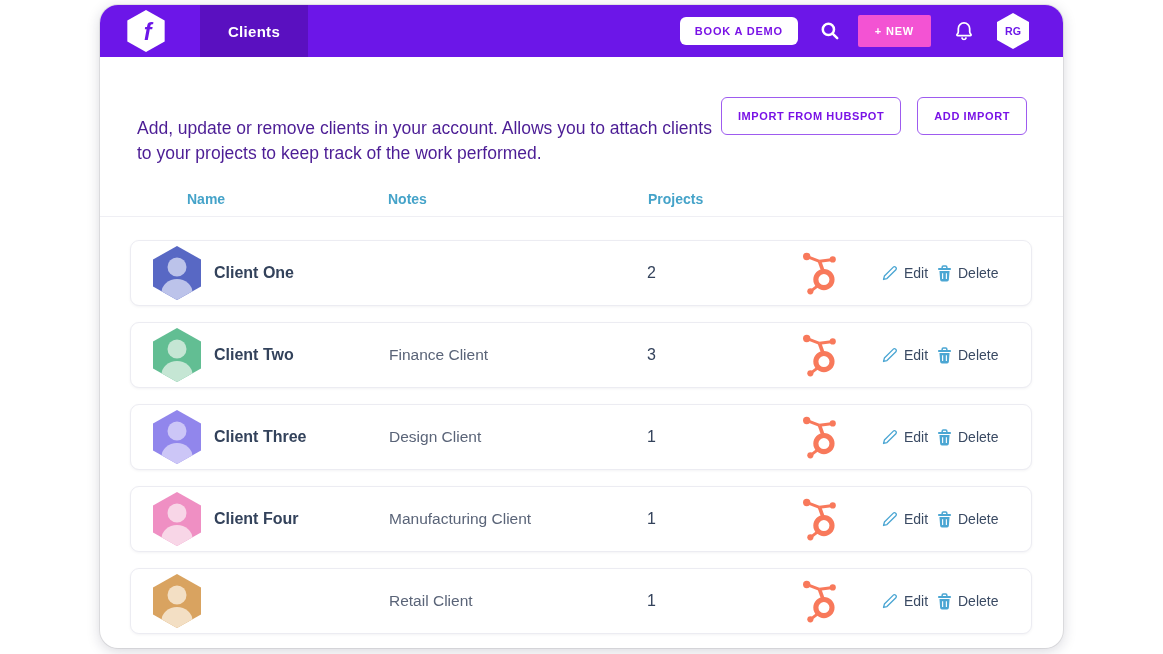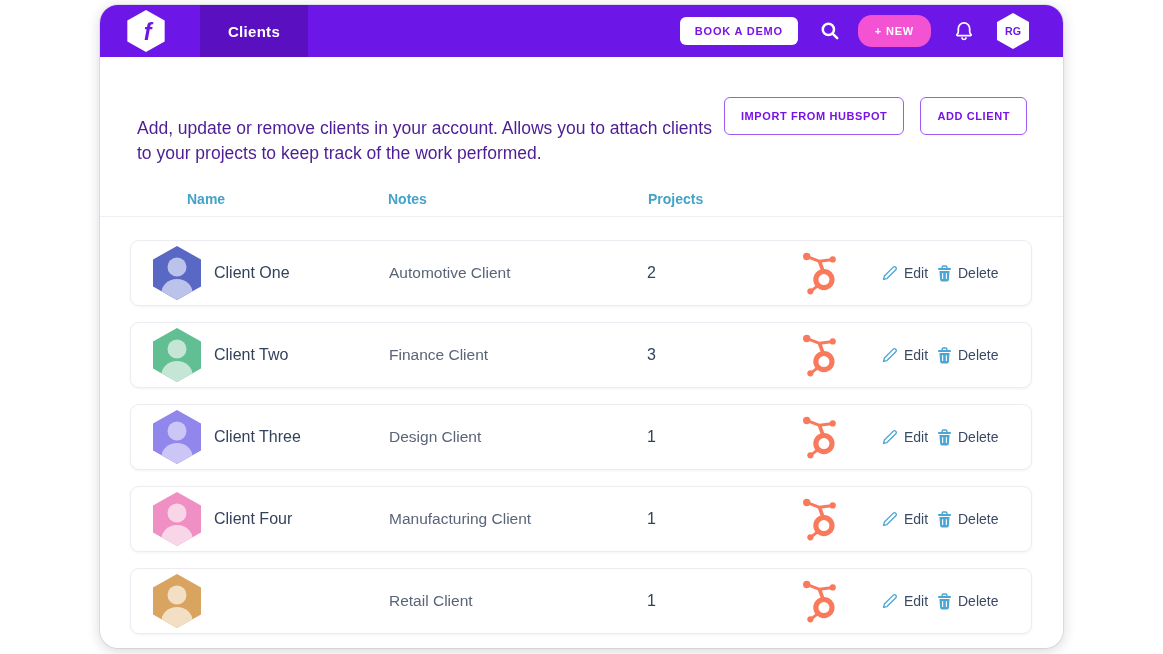--- a/index.html
+++ b/index.html
@@ -9,42 +9,42 @@
   
   .topbar{position:absolute;top:0;left:0;right:0;height:52px;background:var(--header-purple,#6C16E8);}
   .logo{position:absolute;left:26px;top:6px;width:40px;height:40px;display:flex;align-items:center;justify-content:center;}
   .tab{position:absolute;left:100px;top:0;width:108px;height:52px;background:var(--tab-purple,#5A10C0);
     display:flex;align-items:center;justify-content:center;color:#fff;font-weight:bold;font-size:15px;letter-spacing:.3px;}
   .topbar-right{position:absolute;right:34px;top:0;height:52px;display:flex;align-items:center;}
   .btn-demo{background:#fff;color:var(--button-purple,#7912E6);border:none;border-radius:6px;
     font-weight:bold;font-size:11px;letter-spacing:.8px;padding:8px 15px;cursor:pointer;
     font-family:"Liberation Sans",sans-serif;}
   .icon-btn{background:none;border:none;padding:0;margin-left:22px;cursor:pointer;display:flex;align-items:center;}
-  .btn-new{background:var(--accent-pink,#F353D3);color:#fff;border:none;border-radius:14px;
+  .btn-new{background:var(--accent-pink,#F353D3);color:#fff;border:none;border-radius:2px;
     font-weight:bold;font-size:11px;letter-spacing:.8px;padding:10px 17px;margin-left:18px;cursor:pointer;
     font-family:"Liberation Sans",sans-serif;}
   .bell{margin-left:22px;}
   .rg-hex{}
   
   .desc{position:absolute;left:37px;top:93px;width:575px;font-size:17.5px;line-height:25px;color:#4c1d95;}
   .action-buttons{position:absolute;top:92px;right:36px;display:flex;gap:16px;}
   .btn-outline{background:#fff;border:1.5px solid var(--button-border-purple,#9E5BEF);color:var(--button-purple,#7912E6);
     border-radius:6px;font-weight:bold;font-size:11px;letter-spacing:.6px;padding:12px 16px;cursor:pointer;
     font-family:"Liberation Sans",sans-serif;}
   
   .col-headers{position:absolute;top:186px;left:0;right:0;height:20px;}
   .col-h{position:absolute;font-size:14px;font-weight:bold;color:var(--column-header-teal,#45A3C9);}
   .col-name{left:55px;margin-left:32px;} .col-notes{left:288px;} .col-projects{left:548px;}
   .divider{position:absolute;top:211px;left:0;right:0;height:1px;background:#EFEFF4;}
   .rows{position:absolute;top:235px;left:30px;width:902px;}
   .row{position:relative;height:64px;margin-bottom:16px;background:#fff;border:1px solid #ECECF2;
     border-radius:9px;box-shadow:0 1px 3px rgba(20,20,50,.05);}
   .avatar{position:absolute;left:22px;top:5px;width:48px;height:54px;}
   .cell{position:absolute;top:0;height:64px;display:flex;align-items:center;}
-  .cell-name{left:83px;width:175px;font-size:16px;font-weight:normal;color:#33425B;}
+  .cell-name{left:83px;width:175px;font-size:16px;font-weight:bold;color:#33425B;}
   .cell-notes{left:258px;width:258px;font-size:15.5px;color:#5A6478;}
   .cell-projects{left:516px;width:90px;font-size:16px;font-weight:500;color:#33425B;}
   .cell-hubspot{left:666px;width:48px;justify-content:center;}
   .action{border:none;background:none;cursor:pointer;padding:0;display:flex;align-items:center;gap:6px;
     font-size:14px;color:#3A4A63;font-family:"Liberation Sans",sans-serif;}
   .cell-edit{left:750px;} .cell-delete{left:806px;}
   
   .stroke-white{stroke:#fff;fill:none;}
   .blue-stroke{stroke:var(--action-icon-blue,#4BA6D3);fill:none;}
   .blue-fill{fill:var(--action-icon-blue,#4BA6D3);}
@@ -84,21 +84,21 @@
           <polygon points="24,0 48,13.5 48,40.5 24,54 0,40.5 0,13.5" fill="#ffffff"></polygon>
           <text x="24" y="33" font-size="16" font-weight="bold" text-anchor="middle" font-family="Liberation Sans, sans-serif" fill="#6C16E8">RG</text>
         </svg>
       </div>
     </div>
   </div>
 
   <p class="desc">Add, update or remove clients in your account. Allows you to attach clients to your projects to keep track of the work performed.</p>
   <div class="action-buttons">
     <button class="btn-outline">IMPORT FROM HUBSPOT</button>
-    <button class="btn-outline">ADD CLIENT</button>
+    <button class="btn-outline">ADD IMPORT</button>
   </div>
 
   <div class="col-headers">
     <span class="col-h col-name">Name</span>
     <span class="col-h col-notes">Notes</span>
     <span class="col-h col-projects">Projects</span>
   </div>
   <div class="divider"></div>
 
   <div class="rows">
@@ -110,21 +110,20 @@
               <polygon points="24,0 48,13.5 48,40.5 24,54 0,40.5 0,13.5"></polygon>
             </clipPath>
           </defs>
         <polygon points="24,0 48,13.5 48,40.5 24,54 0,40.5 0,13.5" fill="#5868C4"></polygon>
         <g clip-path="url(#hexclip-0)">
           <circle cx="24" cy="21" r="9.5" fill="#BCC3EA"></circle>
           <ellipse cx="24" cy="47" rx="15.5" ry="14" fill="#BCC3EA"></ellipse>
         </g>
       </svg>
       <div class="cell cell-name">Client One</div>
-      <div class="cell cell-notes">Automotive Client</div>
       <div class="cell cell-projects">2</div>
       <div class="cell cell-hubspot">
         <svg width="44" height="44" viewBox="0 0 60 60">
           <circle class="hs" cx="34" cy="39" r="11" stroke-width="7"></circle>
           <line class="hs" x1="33" y1="28" x2="28" y2="14" stroke-width="5"></line>
           <line class="hs" x1="28" y1="14" x2="12" y2="8" stroke-width="4"></line>
           <line class="hs" x1="28" y1="14" x2="44" y2="12" stroke-width="4"></line>
           <line class="hs" x1="25" y1="48" x2="17" y2="54" stroke-width="4"></line>
           <circle class="hs-dot" cx="10.5" cy="7.5" r="5"></circle>
           <circle class="hs-dot" cx="46" cy="11.5" r="4.2"></circle>

